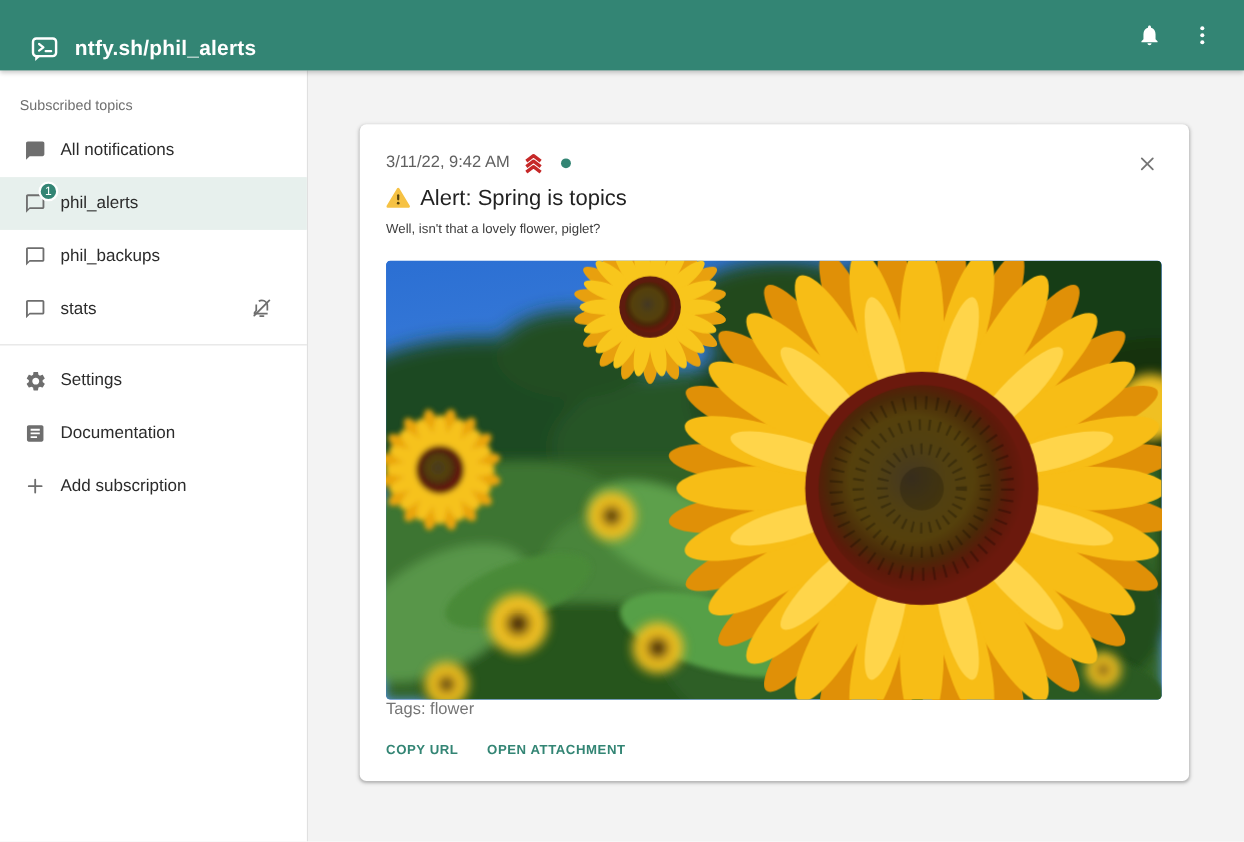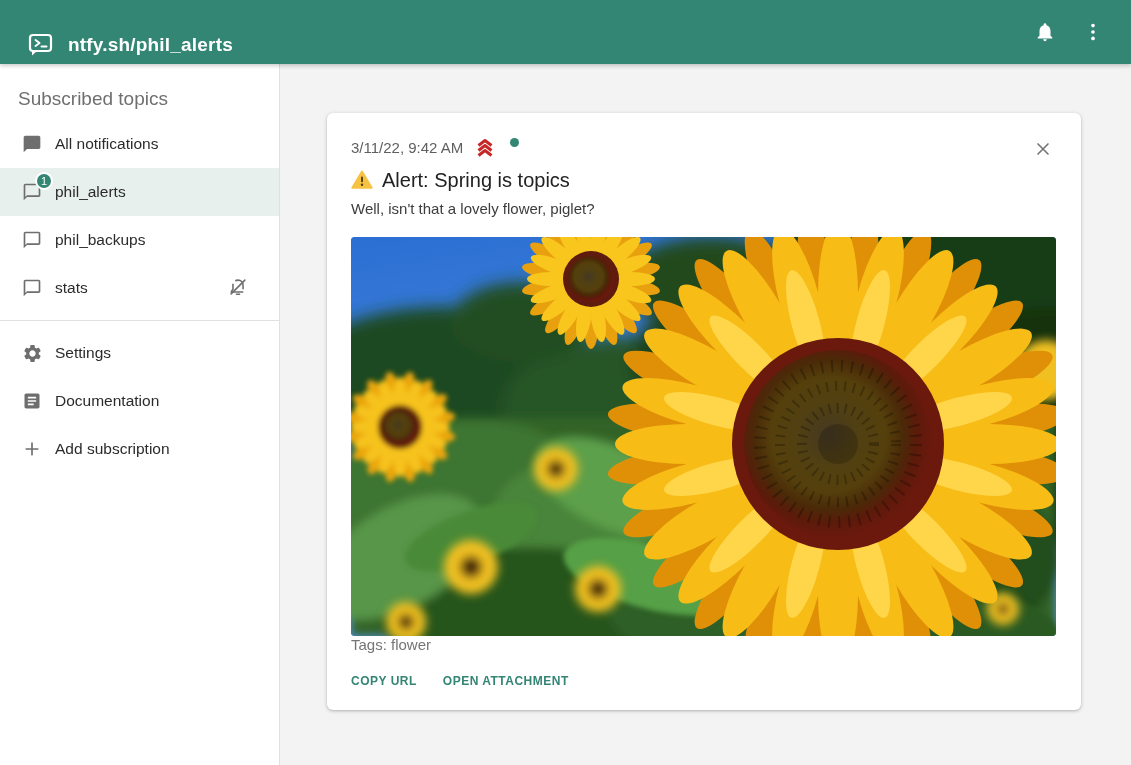--- a/index.html
+++ b/index.html
@@ -30,21 +30,21 @@
     display:flex;align-items:center;justify-content:center;cursor:pointer;
   }
 
   
   .shell{display:flex;height:701px;}
   .sidebar{
     width:280px;background:#fff;border-right:1px solid #e0e0e0;
     flex-shrink:0;padding-top:2px;
   }
   .subheader{
-    padding:22px 16px 10px 18px;font-size:19px;color:#6f6f6f;
+    padding:22px 16px 10px 18px;font-size:13px;color:#6f6f6f;
   }
   .srow{
     height:48px;display:flex;align-items:center;
     padding:0 16px 0 16px;cursor:pointer;color:var(--text-dark);
   }
   .srow.selected{background:var(--selected-row-bg);}
   .srow .ic{
     width:24px;height:24px;color:var(--icon-gray);position:relative;
     display:flex;align-items:center;justify-content:center;flex-shrink:0;margin-left:4px;
   }
@@ -62,29 +62,29 @@
   .card{
     width:754px;background:#fff;border-radius:6px;position:relative;
     box-shadow:0 1px 4px rgba(0,0,0,.18), 0 1px 2px rgba(0,0,0,.12);
     padding:25px 24px 14px 24px;
   }
   .closebtn{
     position:absolute;top:22px;right:24px;width:28px;height:28px;
     border:none;background:transparent;color:#757575;cursor:pointer;
     display:flex;align-items:center;justify-content:center;
   }
-  .meta{display:flex;align-items:flex-start;gap:12px;font-size:15px;color:#5f5f5f;line-height:20px;}
+  .meta{display:flex;align-items:center;gap:12px;font-size:15px;color:#5f5f5f;line-height:20px;}
   .prio-ic{width:20px;height:19px;color:var(--priority-red);display:inline-flex;}
   .unread-dot{width:9px;height:9px;border-radius:50%;background:var(--primary);margin-left:3px;}
   .ntitle{
     margin-top:8px;font-size:20px;font-weight:400;color:#222;line-height:28px;
     display:flex;align-items:center;gap:9px;
   }
   .warn-ic{width:22px;height:20px;flex-shrink:0;display:inline-flex;}
-  .nbody{margin-top:4px;font-size:15px;color:#3d3d3d;line-height:21px;}
+  .nbody{margin-top:4px;font-size:12px;color:#3d3d3d;line-height:21px;}
   .attachment{
     margin-top:18px;width:705px;height:399px;border-radius:4px;overflow:hidden;
     cursor:pointer;background:#2b6fd3;
   }
   .attachment svg{display:block;width:705px;height:399px;}
   .tags{font-size:15px;color:#757575;line-height:18px;}
   .actions{margin-top:12px;display:flex;gap:26px;}
   .actions button{
     border:none;background:transparent;color:var(--primary);cursor:pointer;
     font-family:"Liberation Sans", sans-serif;

